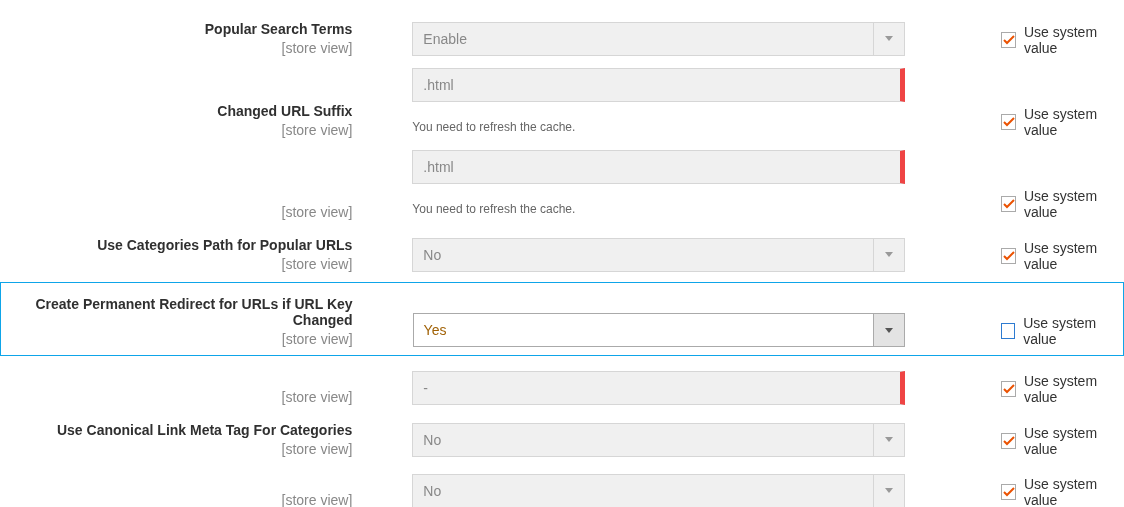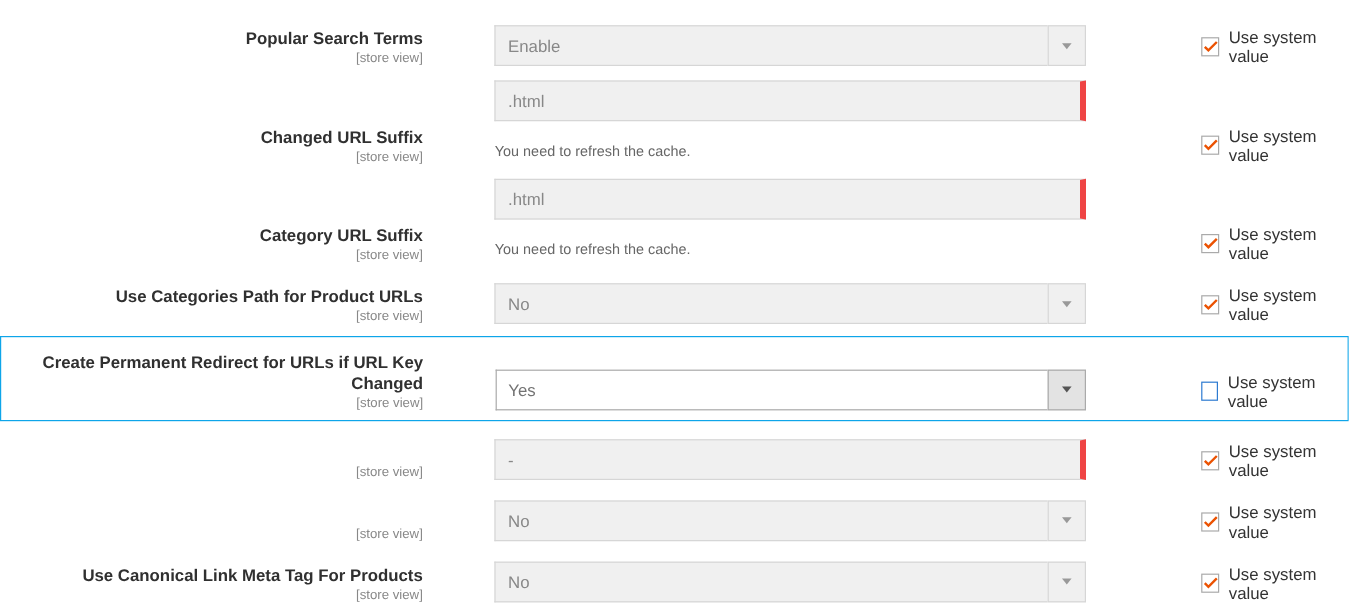--- a/index.html
+++ b/index.html
@@ -29,21 +29,21 @@
     padding-right: 12px;
     padding-top: 5px;
   }
   .label-text {
     font-size: 14px;
     font-weight: 600;
     color: #303030;
     line-height: 1.2;
   }
   .scope {
-    font-size: 11px;
+    font-size: 14px;
     color: #888;
     margin-top: 2px;
   }
   .field-col {
     width: 540px;
     display: flex;
     flex-direction: column;
   }
   .control {
     position: relative;
@@ -78,21 +78,21 @@
     width: 32px;
     border: 1px solid #aaa;
     display: flex;
     align-items: center;
     justify-content: center;
     background: #e8e8e8;
   }
   .control.enabled .value-box,
   .control.enabled .arrow-box {
     background: #fff;
-    color: #737373;
+    color: #a16207;
     border-color: #aaa;
   }
   .control.enabled .arrow-box {
     background: #e3e3e3;
   }
   .caret {
     width: 0; height: 0;
     border-left: 4px solid transparent;
     border-right: 4px solid transparent;
     border-top: 5px solid #555;
@@ -169,41 +169,40 @@
         <span class="chk checked">
           <svg width="12" height="10" viewBox="0 0 12 10">
             <path d="M1 5 L4 8 L11 1" stroke="#eb5202" stroke-width="2" fill="none"></path>
           </svg>
         </span>
         <span class="chk-label">Use system value</span>
       </div>
     </div>
     <div class="row">
       <div class="label-col">
-        <div class="label-text">Category URL Suffix</div>
         <div class="scope">[store view]</div>
       </div>
       <div class="field-col">
         <div class="control disabled text">
           <div class="value-box">.html</div>
         </div>
         <div class="note">You need to refresh the cache.</div>
       </div>
       <div class="check-col">
         <span class="chk checked">
           <svg width="12" height="10" viewBox="0 0 12 10">
             <path d="M1 5 L4 8 L11 1" stroke="#eb5202" stroke-width="2" fill="none"></path>
           </svg>
         </span>
         <span class="chk-label">Use system value</span>
       </div>
     </div>
     <div class="row">
       <div class="label-col">
-        <div class="label-text">Use Categories Path for Product URLs</div>
+        <div class="label-text">Use Categories Path for Popular URLs</div>
         <div class="scope">[store view]</div>
       </div>
       <div class="field-col">
         <div class="control disabled select">
           <div class="value-box">No</div>
           <div class="arrow-box">
             <div class="caret"></div>
           </div>
         </div>
       </div>
@@ -247,20 +246,21 @@
         <span class="chk checked">
           <svg width="12" height="10" viewBox="0 0 12 10">
             <path d="M1 5 L4 8 L11 1" stroke="#eb5202" stroke-width="2" fill="none"></path>
           </svg>
         </span>
         <span class="chk-label">Use system value</span>
       </div>
     </div>
     <div class="row">
       <div class="label-col">
+        <div class="label-text">Use Canonical Link Meta Tag For Categories</div>
         <div class="scope">[store view]</div>
       </div>
       <div class="field-col">
         <div class="control disabled select">
           <div class="value-box">No</div>
           <div class="arrow-box">
             <div class="caret"></div>
           </div>
         </div>
       </div>
@@ -268,21 +268,20 @@
         <span class="chk checked">
           <svg width="12" height="10" viewBox="0 0 12 10">
             <path d="M1 5 L4 8 L11 1" stroke="#eb5202" stroke-width="2" fill="none"></path>
           </svg>
         </span>
         <span class="chk-label">Use system value</span>
       </div>
     </div>
     <div class="row">
       <div class="label-col">
-        <div class="label-text">Use Canonical Link Meta Tag For Products</div>
         <div class="scope">[store view]</div>
       </div>
       <div class="field-col">
         <div class="control disabled select">
           <div class="value-box">No</div>
           <div class="arrow-box">
             <div class="caret"></div>
           </div>
         </div>
       </div>

